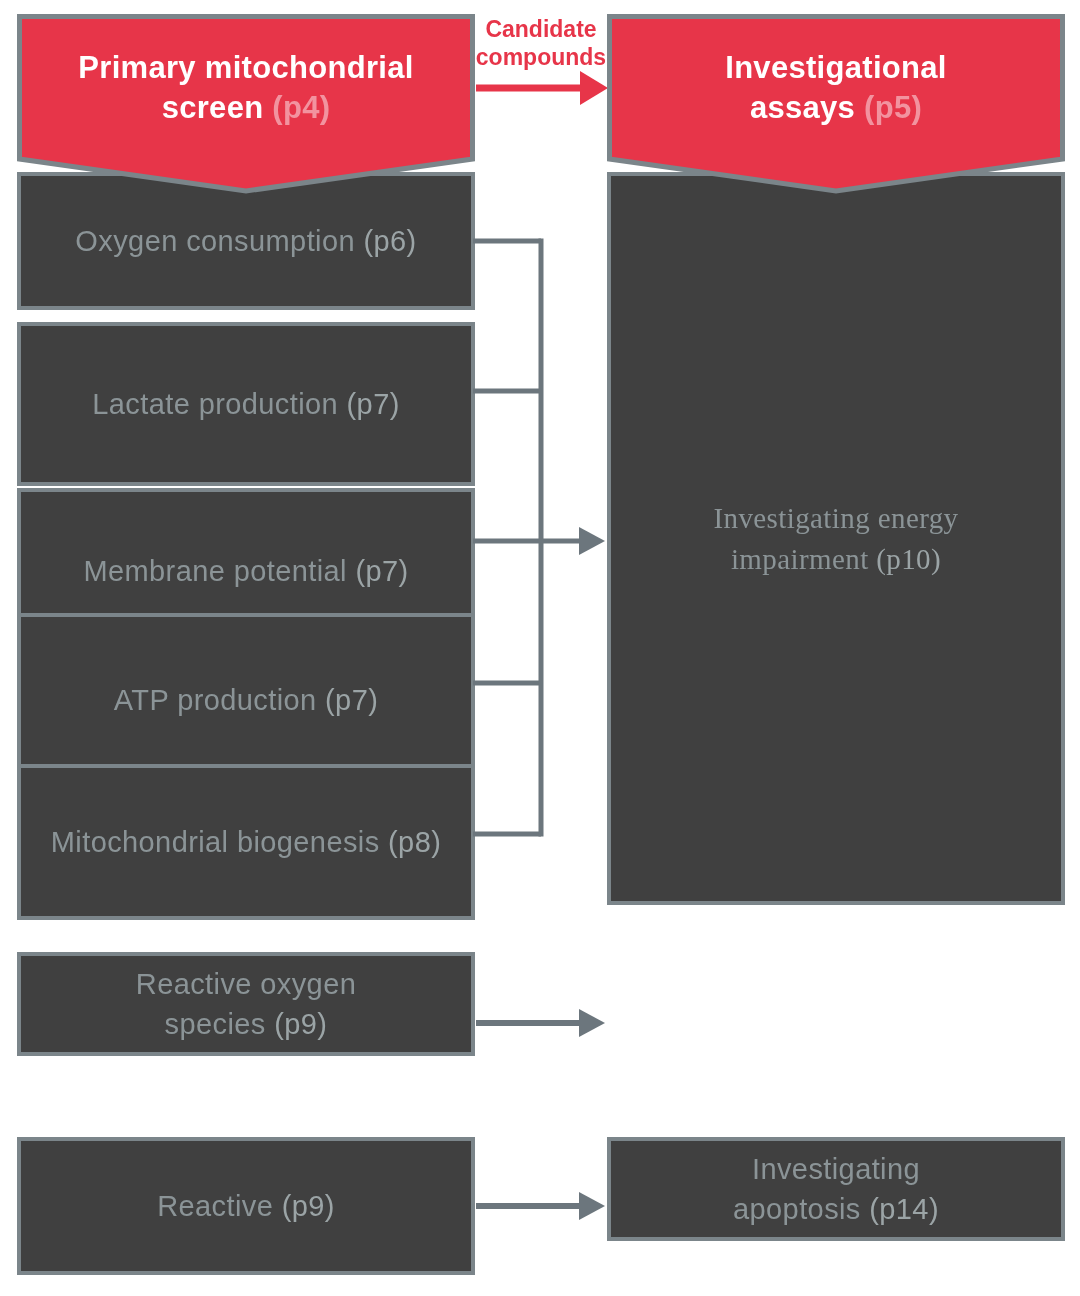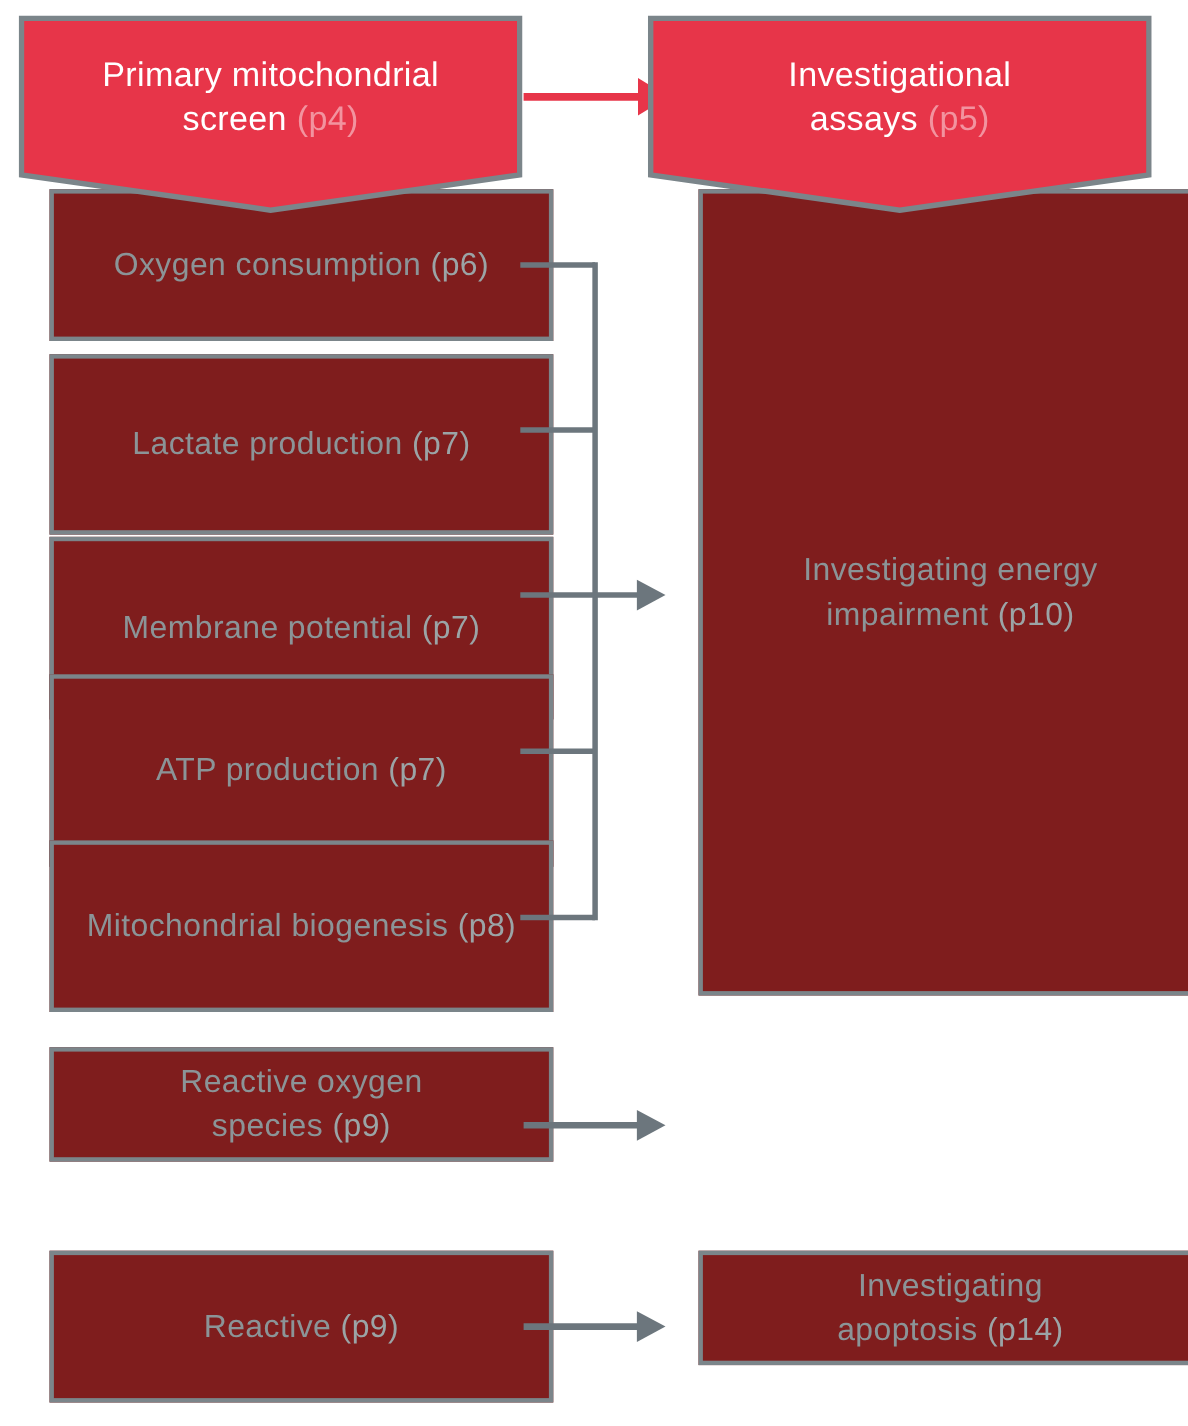--- a/index.html
+++ b/index.html
@@ -2,53 +2,53 @@
 <html><head>
 <meta charset="utf-8">
 <style>
   html,body{margin:0;padding:0;background:#ffffff;}
   .canvas{
     position:relative;width:1080px;height:1296px;background:#ffffff;overflow:hidden;
     font-family:"Liberation Sans", sans-serif;
   }
   
   .gbox{
-    position:absolute;background:#7f1d1d;border:4px solid #7b858a;
+    position:absolute;background:#404040;border:4px solid #7b858a;
     display:flex;align-items:center;justify-content:center;text-align:center;
-    z-index:1;box-sizing:border-box;margin-left:28px;
+    z-index:1;box-sizing:border-box;
   }
   .gbox .btxt{
     font-size:29px;color:#8b9497;letter-spacing:.4px;line-height:1.38;
   }
   .gbox .ref{color:#9ba4a6;}
   .col-l{left:17px;width:458px;}
   .col-r{left:607px;width:458px;}
   .b1{top:172px;height:138px;}
   .b2{top:322px;height:164px;}
   .b3{top:488px;height:166px;}
   .b4{top:613px;height:175px;}
   .b5{top:764px;height:156px;}
   .b6{top:952px;height:104px;}
   .b7{top:1137px;height:138px;}
-  .r1{top:172px;height:733px;}
+  .r1{top:172px;height:733px;font-family:Liberation Serif, serif;}
   .r2{top:952px;height:141px;}
   .r3{top:1137px;height:104px;}
   
   .wires{position:absolute;left:0;top:0;z-index:2;pointer-events:none;}
   
   .banner{position:absolute;top:14px;width:458px;height:184px;z-index:3;}
   .banner svg{position:absolute;left:0;top:0;}
   .banner .banner-text{
     position:absolute;left:0;top:0;width:100%;height:148px;
     display:flex;align-items:center;justify-content:center;text-align:center;
-    font-size:31px;font-weight:normal;color:#ffffff;line-height:1.3;letter-spacing:.3px;
+    font-size:31px;font-weight:bold;color:#ffffff;line-height:1.3;letter-spacing:.3px;
   }
   .banner .banner-text .inner{margin:0 auto;}
   .banner-left{left:17px;}
-  .banner-right{left:589px;}
+  .banner-right{left:607px;}
   .banner-left .inner{max-width:400px;}
   .banner-right .inner{max-width:300px;}
   .bref{color:#f2939f;}
   
   .flow-label{
     position:absolute;left:456px;top:16px;width:170px;z-index:3;
     text-align:center;font-size:23px;font-weight:bold;color:#e73549;line-height:1.2;
   }
 </style>
 </head>
@@ -124,14 +124,15 @@
 
   <div class="banner banner-right">
     <svg width="458" height="184" viewBox="0 0 458 184">
       <polygon points="2.5,2.5 455.5,2.5 455.5,145 229,177 2.5,145" fill="#e73549" stroke="#7b858a" stroke-width="5" stroke-linejoin="miter"></polygon>
     </svg>
     <div class="banner-text">
         <div class="inner"><span>Investigational assays</span> <span class="bref">(p5)</span></div>
       </div>
   </div>
 
+  <div class="flow-label">Candidate compounds</div>
 
 </div>
 
 </body></html>

